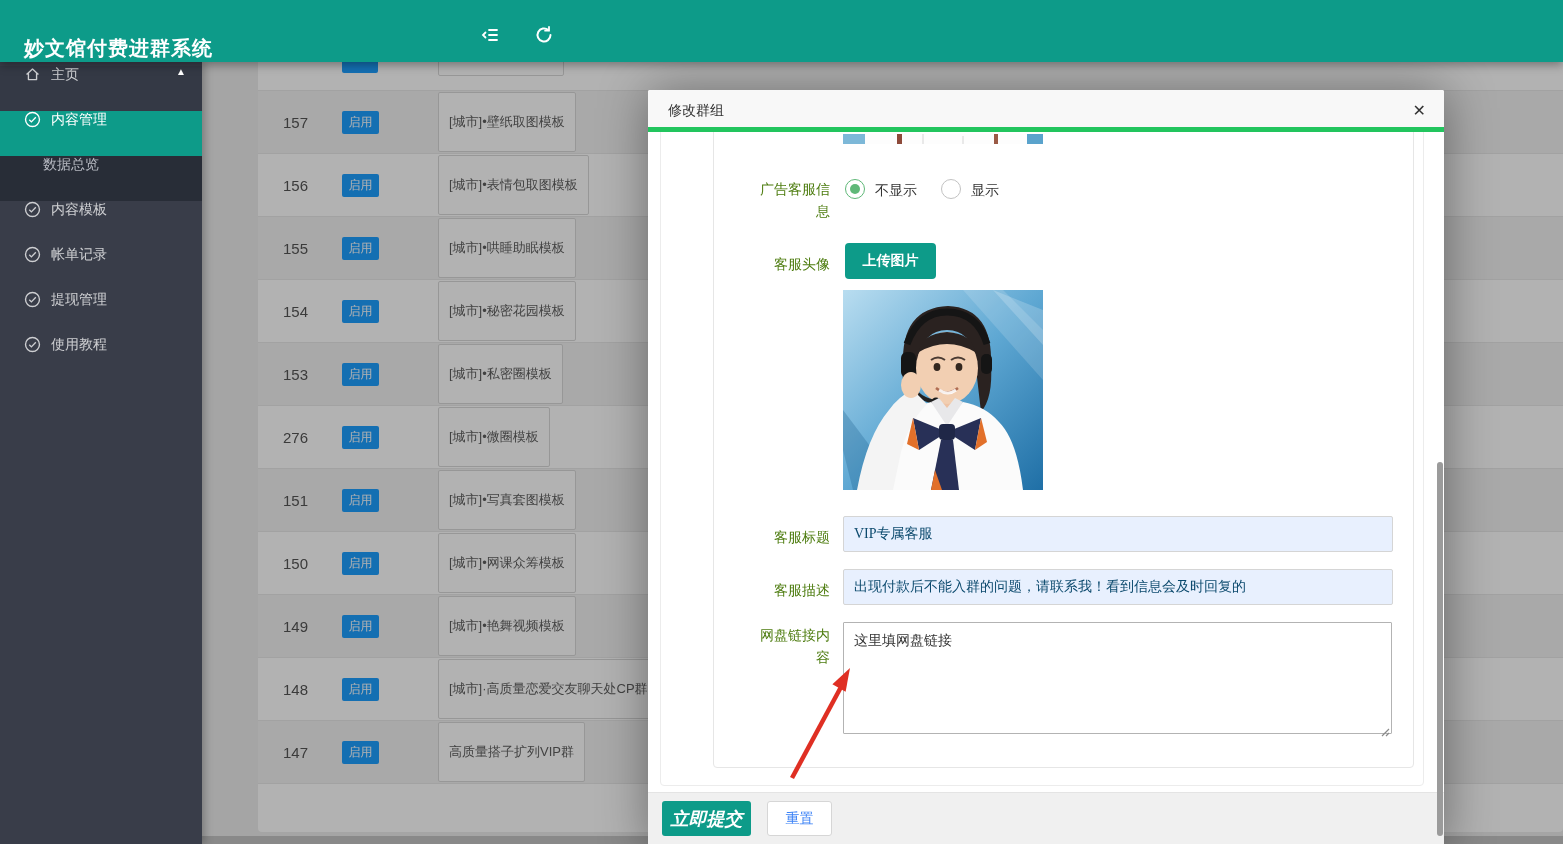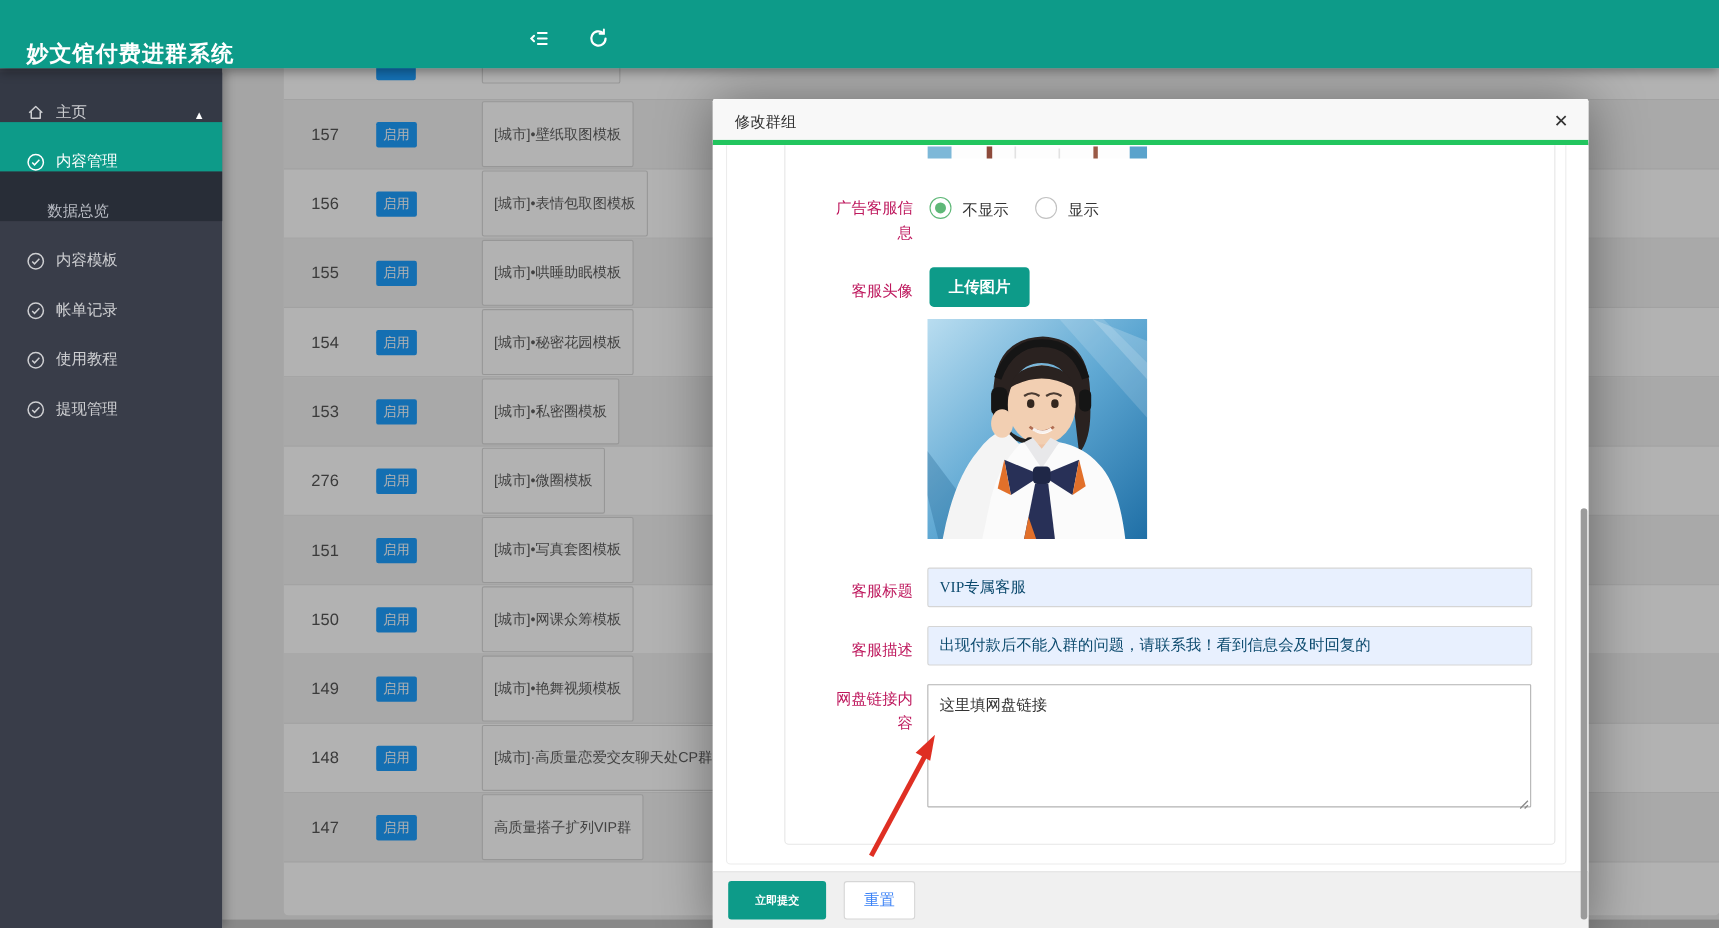--- a/index.html
+++ b/index.html
@@ -7,21 +7,21 @@
           font-family:"Liberation Sans","DejaVu Sans",sans-serif;-webkit-font-smoothing:antialiased;}
   
   .topbar{position:absolute;left:0;top:0;width:100%;height:62px;background:#0d9b89;z-index:40;
           box-shadow:0 3px 9px rgba(0,0,0,.35);display:flex;align-items:flex-end;}
   .topbar .title{color:#fff;font-size:20px;font-weight:bold;padding-left:24px;letter-spacing:1px;}
   .tb-icon{position:absolute;top:24px;width:22px;height:22px;cursor:pointer;}
   .tb-icon svg{display:block;}
   
   .sidebar{position:absolute;left:0;top:62px;width:202px;height:782px;background:#393d49;z-index:35;
            box-shadow:3px 0 8px rgba(0,0,0,.25);}
-  .srow{height:45px;display:flex;align-items:flex-end;font-size:14px;color:rgba(255,255,255,.75);
+  .srow{height:45px;display:flex;align-items:flex-start;font-size:14px;color:rgba(255,255,255,.75);
         padding:0 16px 0 24px;cursor:pointer;box-sizing:border-box;}
   .srow .ic{width:17px;height:17px;margin-right:10px;display:inline-flex;align-items:center;justify-content:center;color:rgba(255,255,255,.75);}
   .srow.parent{background:#343945;margin-top:4px;}
   .srow.parent .chev{margin-left:auto;font-size:10px;color:#fff;}
   .srow.sub{background:#282d37;padding-left:43px;color:#b7bac2;}
   .srow.active{background:#0d9b89;color:#fff;}
   .srow.active .ic{color:#fff;}
   
   .content{position:absolute;left:202px;top:0;width:1361px;height:844px;z-index:1;}
   .card{position:absolute;left:56px;top:48px;width:1305px;height:784px;background:#fff;border-radius:4px;overflow:hidden;}
@@ -42,40 +42,40 @@
   
   .modal{position:absolute;left:648px;top:90px;width:796px;height:760px;background:#fff;z-index:20;
          box-shadow:1px 1px 50px rgba(0,0,0,.4);border-radius:2px;}
   .modal-header{position:absolute;left:0;top:0;width:100%;height:42px;background:#f8f8f8;
                 border-bottom:5px solid #22c55e;box-sizing:border-box;border-radius:2px 2px 0 0;}
   .modal-header .mtitle{line-height:41px;padding-left:20px;font-size:14px;color:#333;}
   .modal-close{position:absolute;right:16px;top:0;height:42px;line-height:42px;font-size:16px;color:#333;cursor:pointer;padding:0 2px;}
   .modal-body{position:absolute;left:0;top:42px;width:100%;height:660px;background:#fff;overflow:hidden;}
   .panelA{position:absolute;left:12px;top:-6px;width:764px;height:660px;border:1px solid #ececec;border-radius:4px;box-sizing:border-box;}
   .panelB{position:absolute;left:65px;top:-6px;width:701px;height:642px;border:1px solid #e6e6e6;border-radius:4px;box-sizing:border-box;}
-  .form-label{position:absolute;width:76px;left:106px;text-align:right;font-size:14px;color:#be185d;line-height:22px;}
+  .form-label{position:absolute;width:76px;left:106px;text-align:right;font-size:14px;color:#4d7c0f;line-height:22px;}
   .radio{position:absolute;width:20px;height:20px;border-radius:50%;box-sizing:border-box;cursor:pointer;background:#fff;}
   .radio.on{border:1px solid #5fb878;}
   .radio.on i{position:absolute;left:4px;top:4px;width:10px;height:10px;border-radius:50%;background:#5fb878;}
   .radio.off{border:1px solid #c2c2c2;}
   .radio-label{position:absolute;font-size:14px;color:#333;line-height:20px;cursor:pointer;text-align:center;}
   .btn-upload{position:absolute;left:197px;top:111px;width:91px;height:36px;background:#0d9b89;color:#fff;
               font-size:14px;font-weight:bold;border:none;border-radius:4px;cursor:pointer;}
   .photo{position:absolute;left:195px;top:158px;width:200px;height:200px;}
   .sliver{position:absolute;left:195px;top:0;width:200px;height:12px;overflow:hidden;}
   .f-input{position:absolute;left:195px;width:550px;height:36px;box-sizing:border-box;border:1px solid #d5d5d5;
            border-radius:2px;background:#e8f0fe;padding:0 10px;font-size:14px;color:#0c4a6e;
            font-family:Liberation Serif, serif;}
   .f-textarea{position:absolute;left:195px;top:490px;width:549px;height:112px;box-sizing:border-box;
               border:1px solid #b3b3b3;border-radius:1px;background:#fff;padding:7px 10px;font-size:14px;color:#333;
               resize:none;font-family:"Liberation Sans","DejaVu Sans",sans-serif;line-height:20px;}
   .resize-handle{position:absolute;left:733px;top:591px;width:9px;height:9px;}
   .modal-footer{position:absolute;left:0;top:702px;width:100%;height:58px;background:#f0f0f0;border-top:1px solid #e4e4e4;box-sizing:border-box;}
   .btn-submit{position:absolute;left:14px;top:8px;width:89px;height:35px;background:#0d9b89;color:#fff;border:none;
-              border-radius:3px;font-size:10px;font-weight:bold;cursor:pointer;}
+              border-radius:3px;font-size:18px;font-weight:bold;cursor:pointer;font-style:italic;}
   .btn-reset{position:absolute;left:119px;top:8px;width:65px;height:35px;background:#fff;color:#3b82f6;border:1px solid #d6d6d6;
              border-radius:3px;font-size:14px;cursor:pointer;}
   .modal-scroll{position:absolute;right:1px;top:372px;width:6px;height:374px;background:#9b9b9b;border-radius:3px;cursor:pointer;}
   .arrow-annot{position:absolute;left:130px;top:528px;z-index:5;pointer-events:none;}
 </style>
 </head>
 <body>
 
 <div class="screen">
 
@@ -202,30 +202,30 @@
       </span>
       <span>帐单记录</span>
     </div>
     <div class="srow">
       <span class="ic">
         <svg width="17" height="17" viewBox="0 0 20 20" fill="none" stroke="currentColor" stroke-width="1.6">
             <circle cx="10" cy="10" r="8.2"></circle>
             <path d="M6.2 10.3l2.5 2.5 5.2-5.4"></path>
           </svg>
       </span>
+      <span>提现管理</span>
+    </div>
+    <div class="srow">
+      <span class="ic">
+        <svg width="17" height="17" viewBox="0 0 20 20" fill="none" stroke="currentColor" stroke-width="1.6">
+            <circle cx="10" cy="10" r="8.2"></circle>
+            <path d="M6.2 10.3l2.5 2.5 5.2-5.4"></path>
+          </svg>
+      </span>
       <span>使用教程</span>
-    </div>
-    <div class="srow">
-      <span class="ic">
-        <svg width="17" height="17" viewBox="0 0 20 20" fill="none" stroke="currentColor" stroke-width="1.6">
-            <circle cx="10" cy="10" r="8.2"></circle>
-            <path d="M6.2 10.3l2.5 2.5 5.2-5.4"></path>
-          </svg>
-      </span>
-      <span>提现管理</span>
     </div>
   </nav>
 
   <section class="modal">
     <div class="modal-header">
       <span class="mtitle">修改群组</span>
       <span class="modal-close">✕</span>
     </div>
 
     <div class="modal-body">

